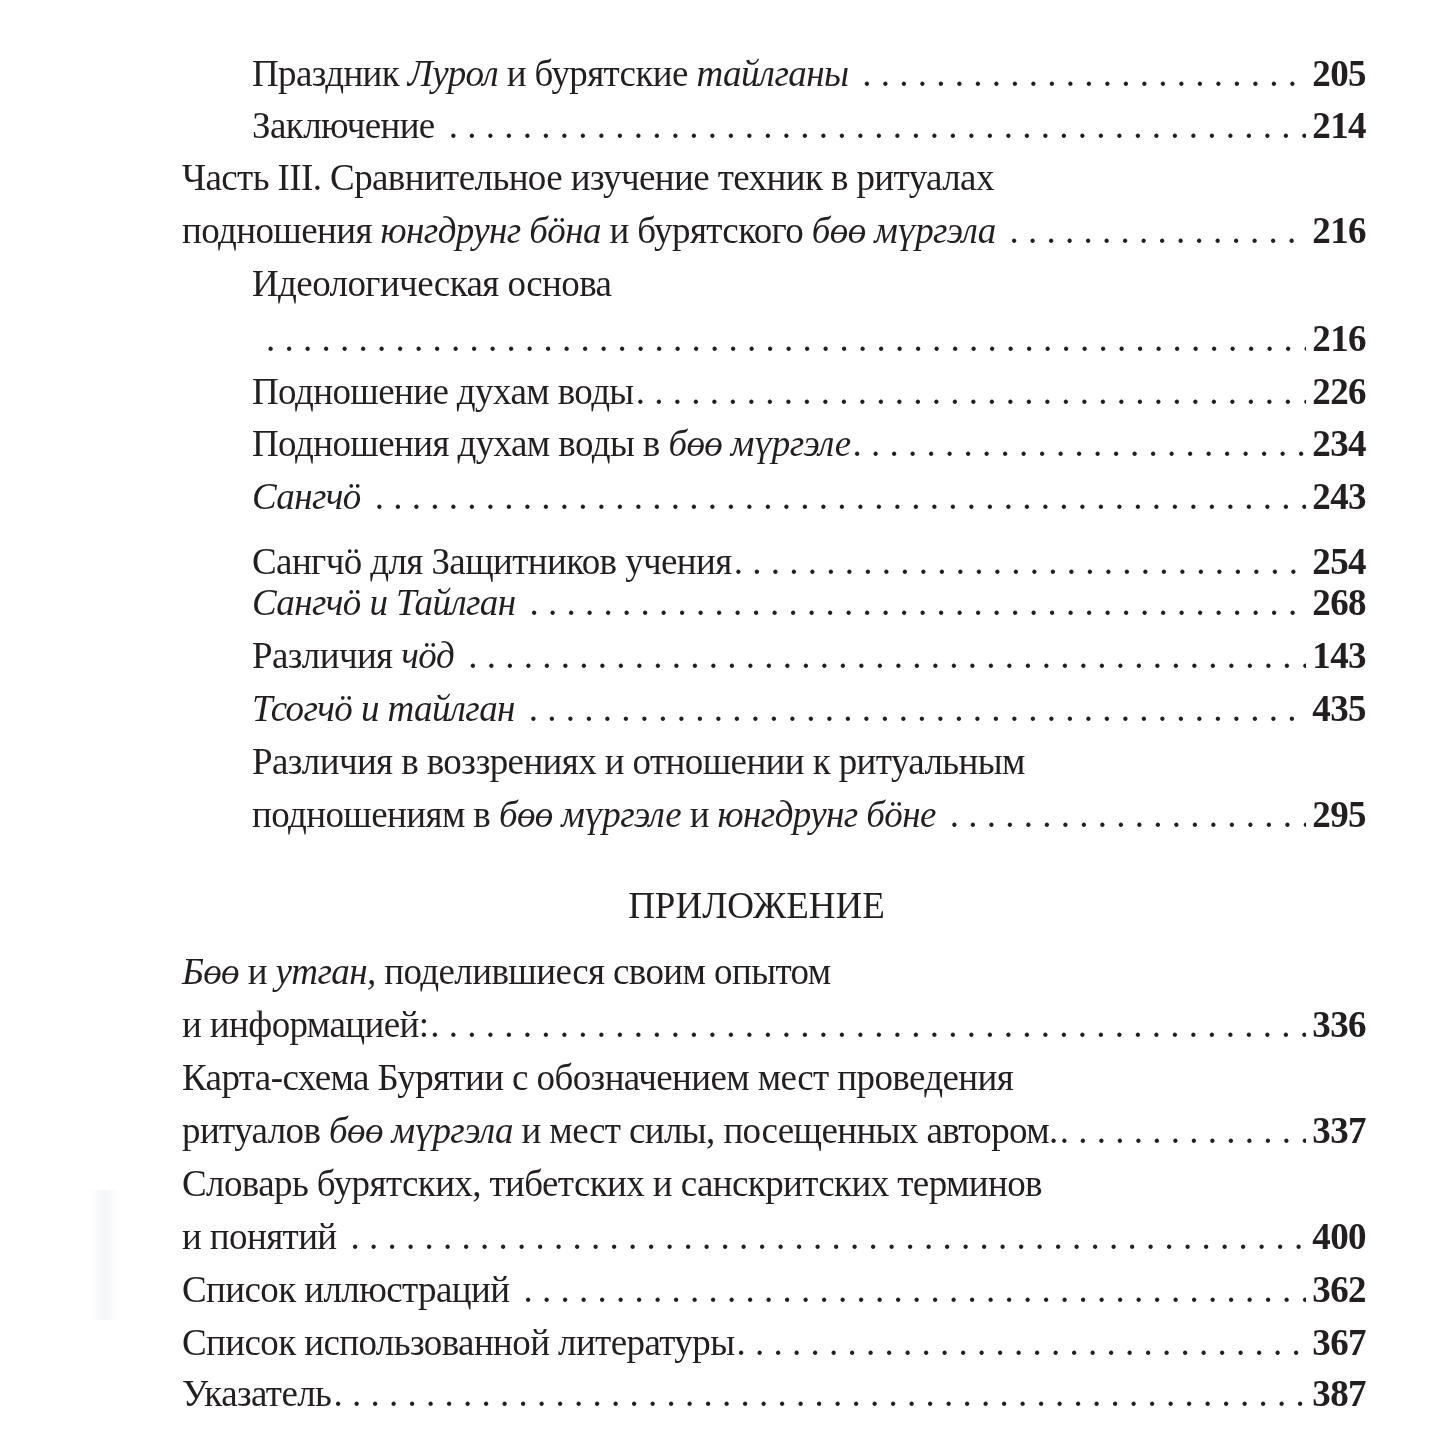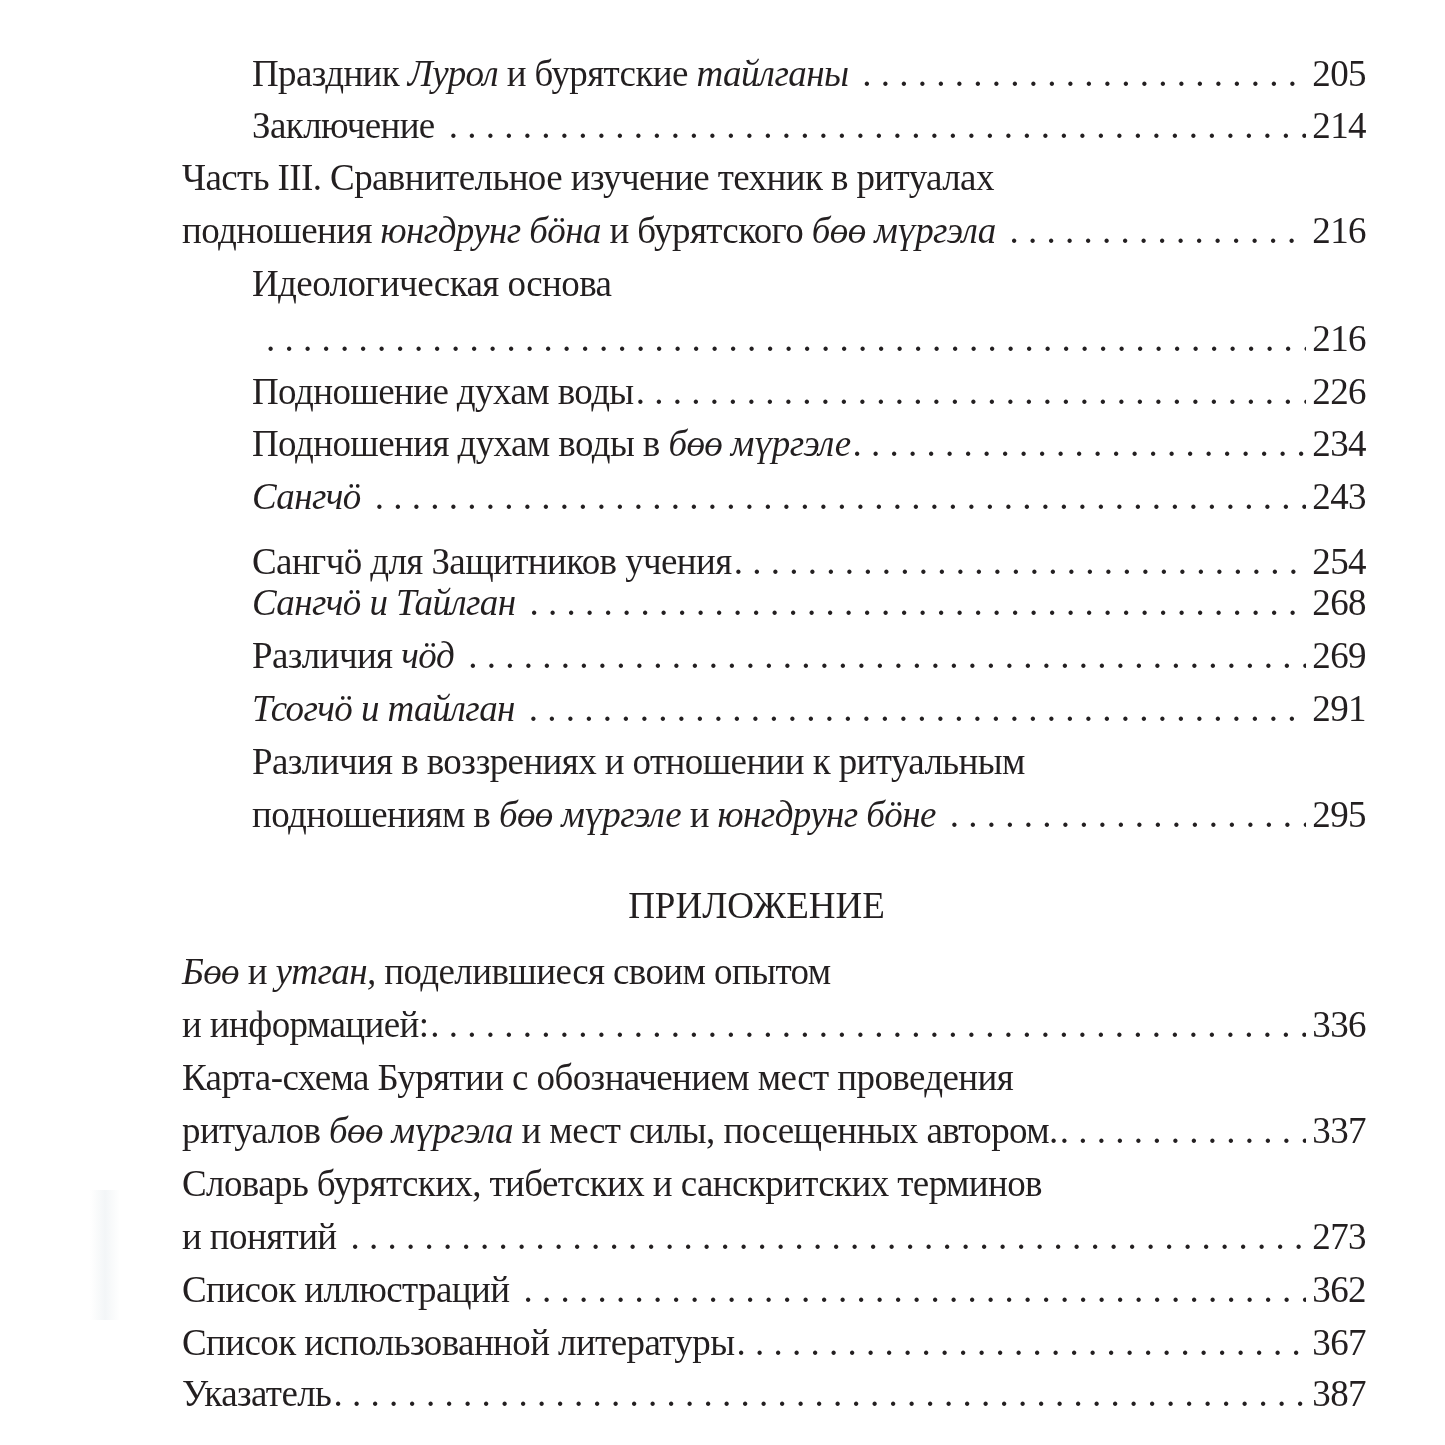--- a/index.html
+++ b/index.html
@@ -50,20 +50,21 @@
     }
     .line.toc .leader::before {
       content: ". . . . . . . . . . . . . . . . . . . . . . . . . . . . . . . . . . . . . . . . . . . . . . . . . . . . . . . . . . . . . . . . . . . . . . . . . . . . . . . . . . . . . . . . . . . . . . . . . . .";
       letter-spacing: 0;
       word-spacing: 0;
     }
     .line.toc .leader.tight { margin-left: 2px; }
     .line.toc .page-num {
       flex: 0 0 auto;
       text-align: right;
+      font-weight: bold;
     }
     .heading {
       position: absolute;
       left: 0;
       width: 1445px;
       text-align: center;
       font-size: 37px;
       line-height: 52px;
       letter-spacing: 0;
       padding-left: 34px;
@@ -136,27 +137,27 @@
 
   <div class="line toc indent-1" style="top:577px">
     <span class="title"><i>Сангчӧ и Тайлган</i></span>
     <span class="leader"></span>
     <span class="page-num">268</span>
   </div>
 
   <div class="line toc indent-1" style="top:630px">
     <span class="title"><span>Различия </span><i>чӧд</i></span>
     <span class="leader"></span>
-    <span class="page-num">269</span>
+    <span class="page-num">143</span>
   </div>
 
   <div class="line toc indent-1" style="top:683px">
     <span class="title"><i>Тсогчӧ и тайлган</i></span>
     <span class="leader"></span>
-    <span class="page-num">291</span>
+    <span class="page-num">435</span>
   </div>
 
   <div class="line indent-1" style="top:736px">Различия в воззрениях и отношении к ритуальным</div>
   <div class="line toc indent-1" style="top:789px">
     <span class="title"><span>подношениям в </span><i>бөө мүргэле</i><span> и </span><i>юнгдрунг бӧне</i></span>
     <span class="leader"></span>
     <span class="page-num">295</span>
   </div>
 
   <div class="heading" style="top:880px">ПРИЛОЖЕНИЕ</div>
@@ -174,21 +175,21 @@
   <div class="line toc indent-0" style="top:1105px">
     <span class="title"><span>ритуалов </span><i>бөө мүргэла</i><span> и мест силы, посещенных автором.</span></span>
     <span class="leader tight"></span>
     <span class="page-num">337</span>
   </div>
 
   <div class="line indent-0" style="top:1158px">Словарь бурятских, тибетских и санскритских терминов</div>
   <div class="line toc indent-0" style="top:1211px">
     <span class="title">и понятий</span>
     <span class="leader"></span>
-    <span class="page-num">273</span>
+    <span class="page-num">400</span>
   </div>
 
   <div class="line toc indent-0" style="top:1264px">
     <span class="title">Список иллюстраций</span>
     <span class="leader"></span>
     <span class="page-num">362</span>
   </div>
 
   <div class="line toc indent-0" style="top:1317px">
     <span class="title">Список использованной литературы</span>

